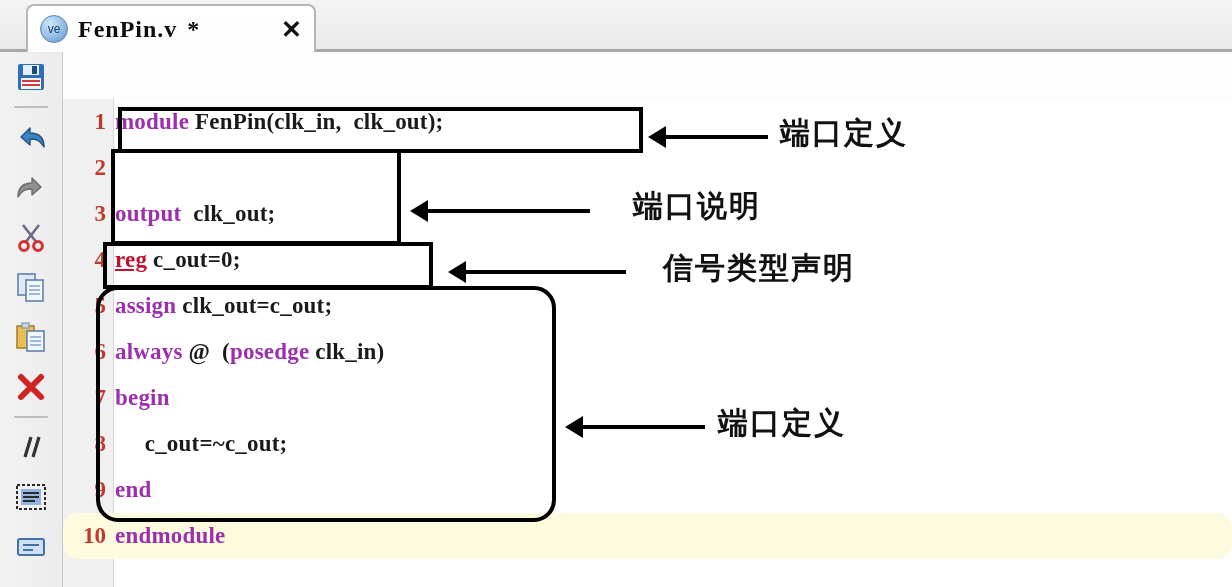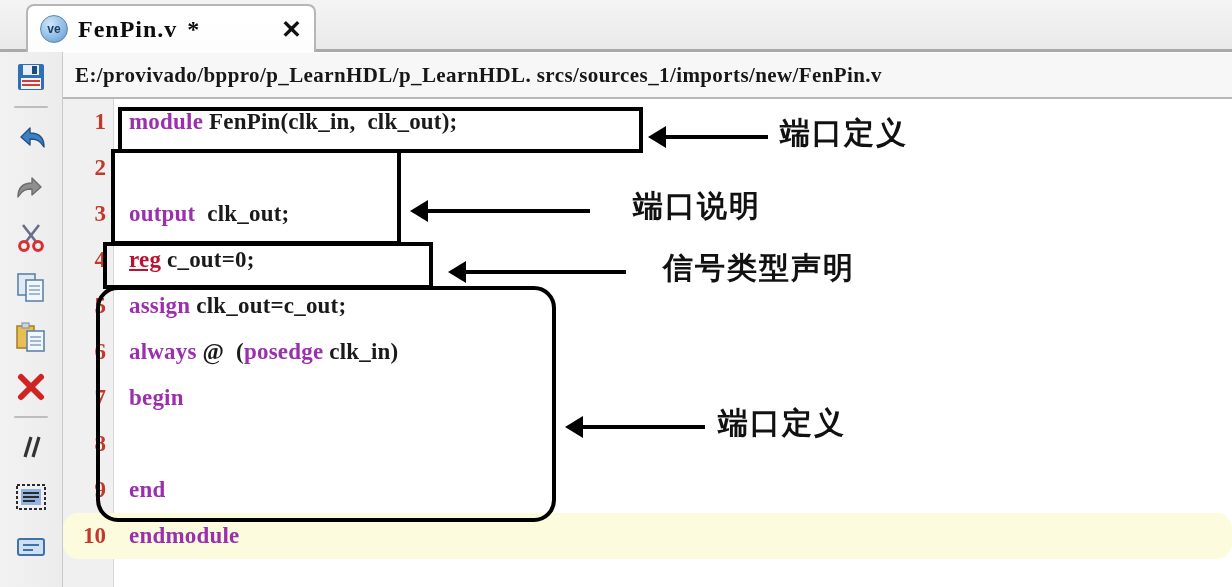--- a/index.html
+++ b/index.html
@@ -15,21 +15,21 @@
     background:linear-gradient(#f4f4f4,#e9e9e9);}
   .tabstrip-under{position:absolute;left:0;top:49px;width:1232px;height:3px;background:#a9a9a9;}
   .tab{position:absolute;left:26px;top:4px;width:290px;height:48px;
     background:linear-gradient(#ffffff,#fdfdfd);
     border:2px solid #b6b6b6;border-bottom:none;
     border-radius:8px 8px 0 0;box-sizing:border-box;
     display:flex;align-items:center;gap:10px;padding:0 12px;z-index:4;}
   .tab-ve{width:26px;height:26px;border-radius:50%;
     background:radial-gradient(circle at 35% 30%,#cfe6fb,#8bb9e3 60%,#5c8fc0);
     border:1px solid #5f86ad;display:flex;align-items:center;justify-content:center;
-    font-family:"Liberation Sans",sans-serif;font-size:12px;font-weight:bold;color:#1b3f66;}
+    font-family:"Liberation Sans",sans-serif;font-size:12px;font-weight:normal;color:#1b3f66;}
   .tab-title{font-size:24px;font-weight:bold;letter-spacing:1px;color:#0d0d0d;
     font-family:"Liberation Serif",serif;white-space:nowrap;}
   .tab-dirty{font-size:24px;font-weight:bold;color:#0d0d0d;}
   .tab-close{margin-left:auto;font-size:25px;font-weight:bold;color:#111;
     font-family:"Liberation Sans",sans-serif;line-height:1;cursor:pointer;}
 
   
   .toolbar{position:absolute;left:0;top:52px;width:62px;height:535px;
     background:linear-gradient(90deg,#f2f2f2,#ececec);
     border-right:1px solid #c9c9c9;}
@@ -44,21 +44,21 @@
     color:#171717;letter-spacing:0.4px;white-space:nowrap;}
 
   
   .editor{position:absolute;left:63px;top:99px;width:1169px;height:488px;background:#ffffff;overflow:hidden;}
   .gutter{position:absolute;left:0;top:0;width:50px;height:488px;background:#f0f0f0;border-right:1px solid #d6d6d6;}
   .code{position:absolute;left:0;top:0;width:1169px;height:488px;}
   .row{position:relative;height:46px;display:flex;align-items:center;}
   .row.hl{background:#fcfbdd;border-radius:15px;}
   .ln{width:50px;text-align:right;padding-right:7px;box-sizing:border-box;
     font-family:"Liberation Serif",serif;font-size:23px;font-weight:bold;color:#c0392b;}
-  .src{padding-left:16px;font-family:"Liberation Serif",serif;font-size:23px;
+  .src{padding-left:2px;font-family:"Liberation Serif",serif;font-size:23px;
     font-weight:bold;color:#1a1a1a;white-space:pre;letter-spacing:0.2px;}
   .kw{color:#9b2fae;}
   .kw-reg{color:#c01030;text-decoration:underline;}
 
   
   .abox{position:absolute;border:4px solid #000;box-sizing:border-box;
         background:transparent;pointer-events:none;}
   .abox.rounded{border-radius:22px;}
 
   
@@ -170,23 +170,20 @@
 
     <div class="tb-btn">
       <svg width="32" height="22" viewBox="0 0 32 22">
         <rect x="3" y="3" width="26" height="16" rx="2" fill="#cfe0f2" stroke="#3f72ab" stroke-width="2"></rect>
         <line x1="8" y1="9" x2="24" y2="9" stroke="#3f72ab" stroke-width="2"></line>
         <line x1="8" y1="14" x2="18" y2="14" stroke="#3f72ab" stroke-width="2"></line>
       </svg>
     </div>
   </div>
 
-  <div class="pathbar">
-    <span class="ptxt">E:/provivado/bppro/p_LearnHDL/p_LearnHDL. srcs/sources_1/imports/new/FenPin.v</span>
-  </div>
 
   <div class="editor">
     <div class="gutter"></div>
     <div class="code" id="code-rows">
         <div class="row">
           <span class="ln">1</span>
           <span class="src"><span class="kw">module</span><span> FenPin(clk_in,  clk_out);</span></span>
         </div>
         <div class="row">
           <span class="ln">2</span>
@@ -206,20 +203,21 @@
         <div class="row">
           <span class="ln">6</span>
           <span class="src"><span class="kw">always</span><span> @  (</span><span class="kw">posedge</span><span> clk_in)</span></span>
         </div>
         <div class="row">
           <span class="ln">7</span>
           <span class="src"><span class="kw">begin</span></span>
         </div>
         <div class="row">
           <span class="ln">8</span>
+          <span class="src"><span>     c_out=~c_out;</span></span>
         </div>
         <div class="row">
           <span class="ln">9</span>
           <span class="src"><span class="kw">end</span></span>
         </div>
         <div class="row hl">
           <span class="ln">10</span>
           <span class="src"><span class="kw">endmodule</span></span>
         </div>
       </div>

